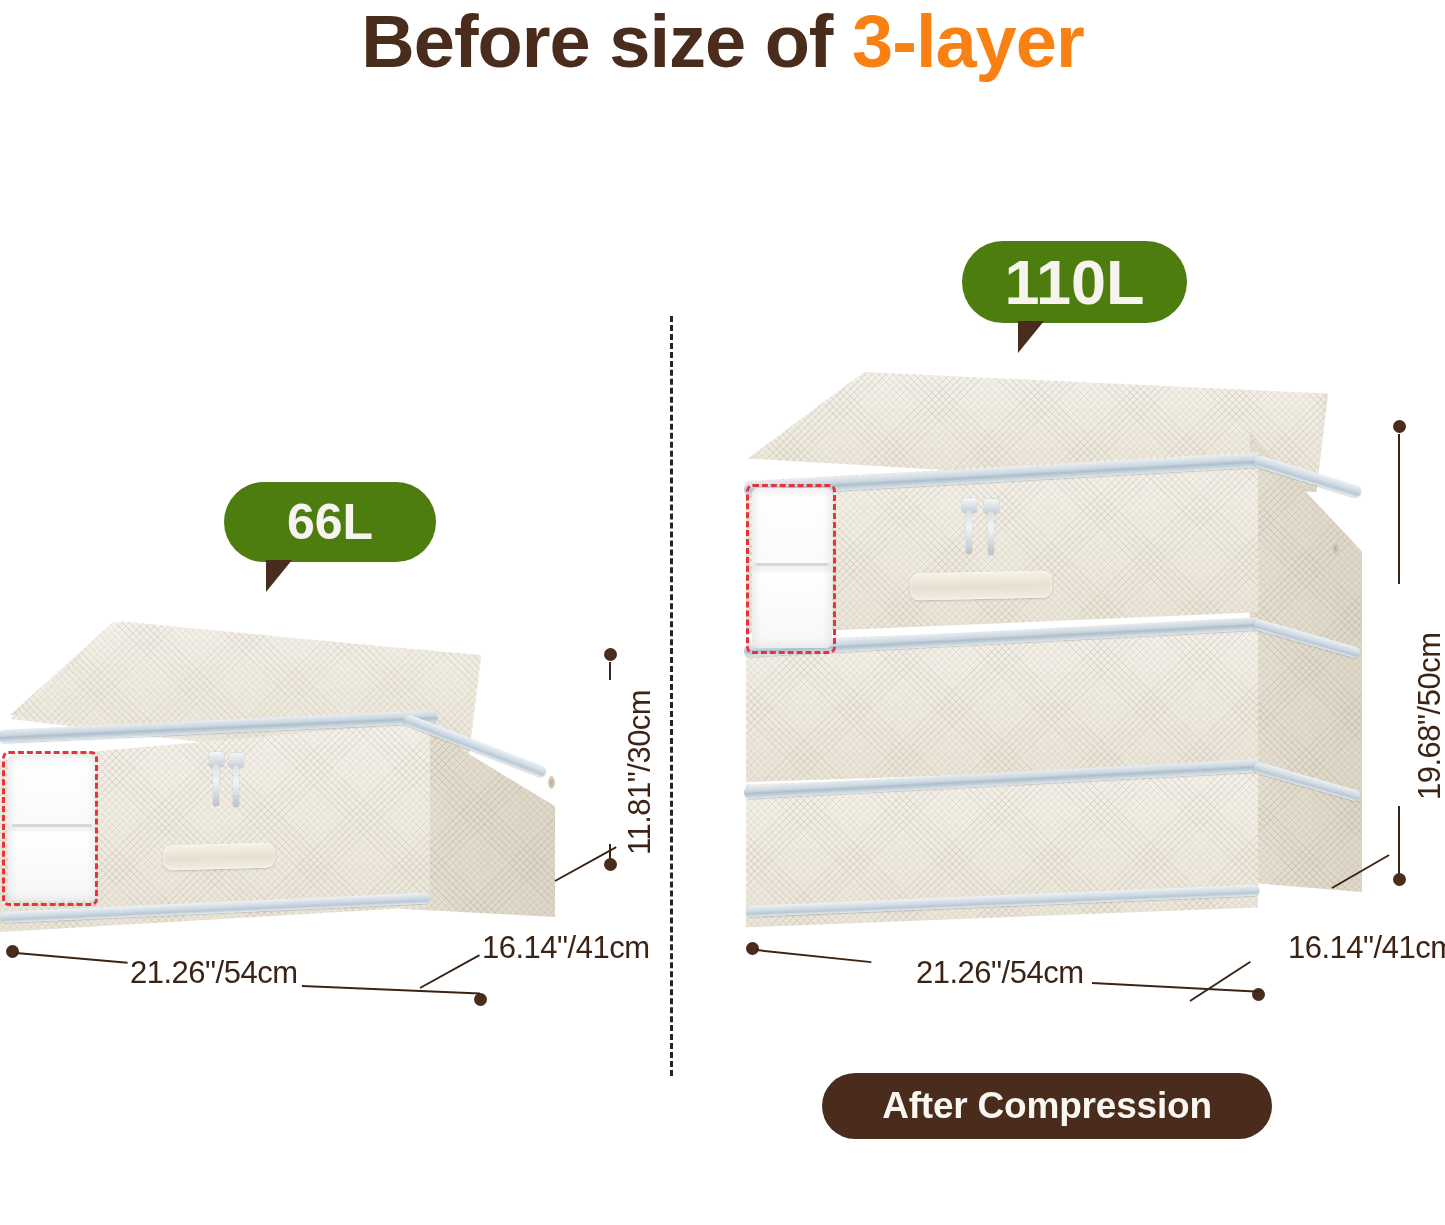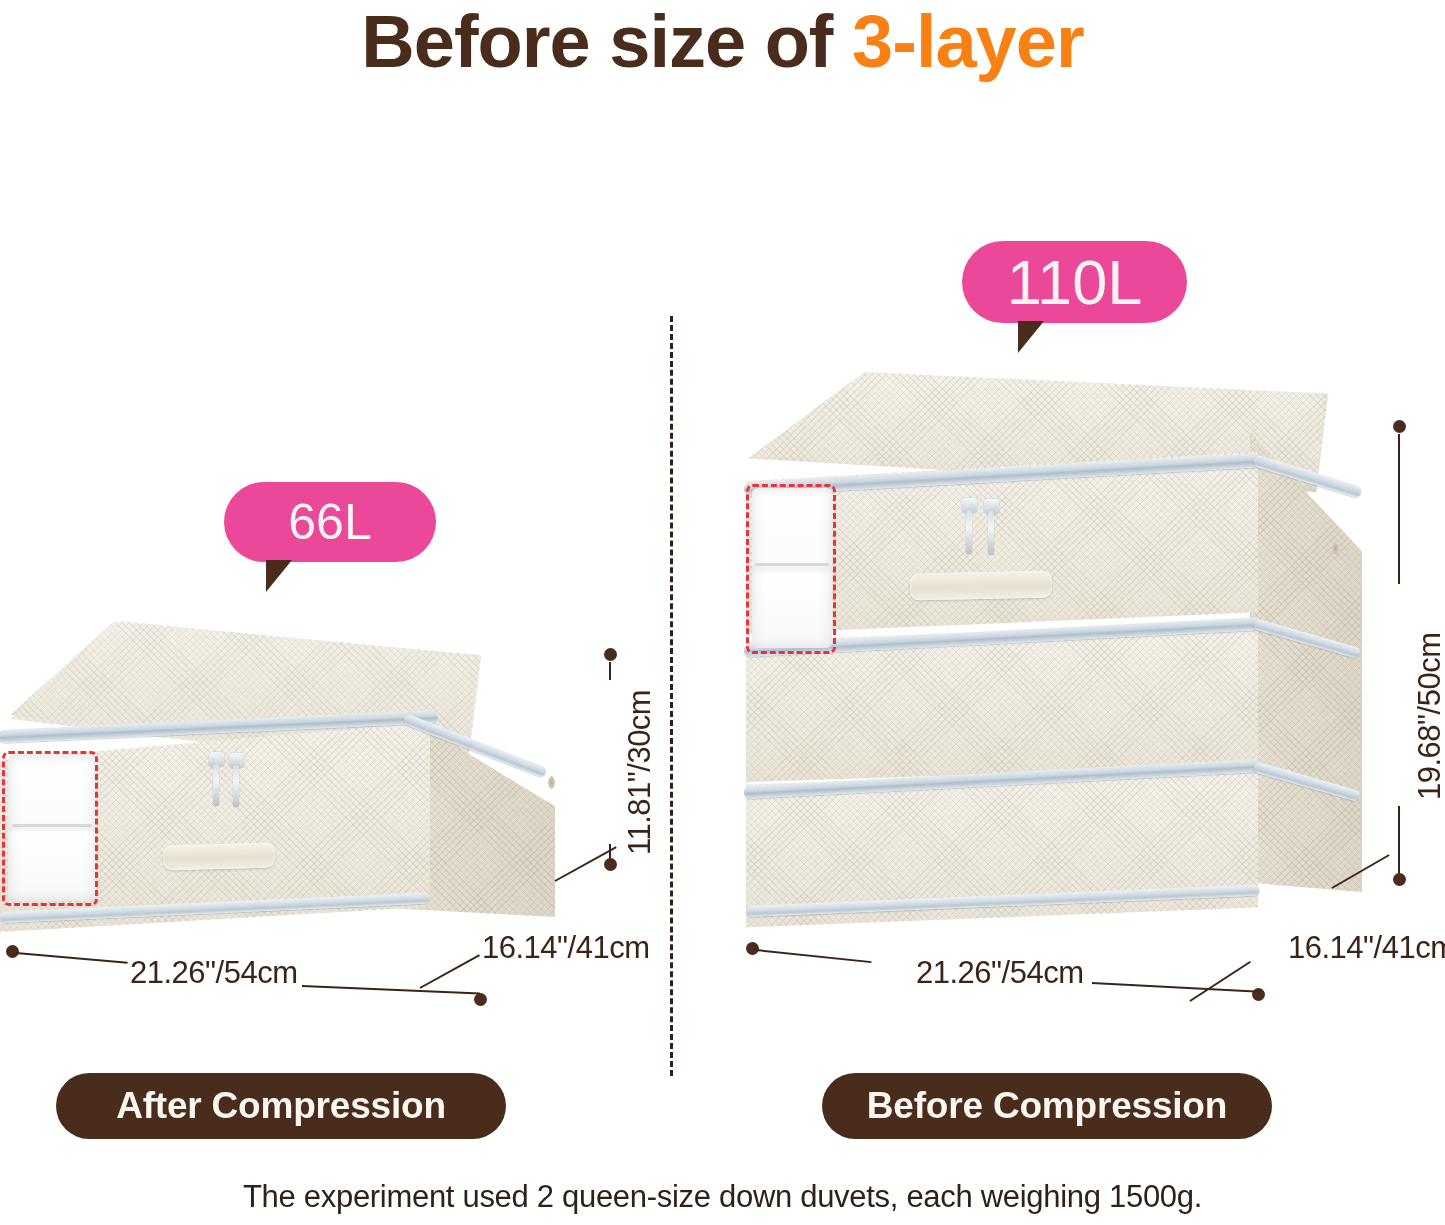--- a/index.html
+++ b/index.html
@@ -20,24 +20,24 @@
     font-size:74px; font-weight:bold; line-height:1.02;
     color:#4a2c1c;
     letter-spacing:-1px;
   }
   .title .hl { color:#f98012; }
   .title .l2 { display:block; }
 
   
   .badge {
     position:absolute;
-    background:#ec4899;
+    background:#4d7c0f;
     border-radius:999px;
     color:#f7f4ef;
-    font-weight:normal;
+    font-weight:bold;
     display:flex; align-items:center; justify-content:center;
     line-height:1;
   }
   .badge .tail {
     position:absolute;
     width:0;height:0;
     bottom:-30px;
     border-left:26px solid #4a2c1c;
     border-bottom:32px solid transparent;
   }
@@ -316,22 +316,18 @@
     <div class="dimdot" style="left:1252px; top:988px;"></div>
   </div>
 
   <div>
     <div class="dimdot" style="left:746px; top:942px;"></div>
     <div class="dimline" style="left:756px; top:949px; width:116px; transform:rotate(6deg);"></div>
     <div class="dimlabel" style="left:916px; top:955px;">21.26"/54cm</div>
     <div class="dimline" style="left:1092px; top:982px; width:168px; transform:rotate(3deg);"></div>
   </div>
 
-  <div class="pill" id="pill-after">
+  <div class="pill" id="pill-before">
     <span>After Compression</span>
   </div>
-  <div class="pill" id="pill-before">
-    <span>Before Compression</span>
-  </div>
-
-  <div class="footer">The experiment used 2 queen-size down duvets, each weighing 1500g.</div>
+
 
 </div>
 
 </body></html>

